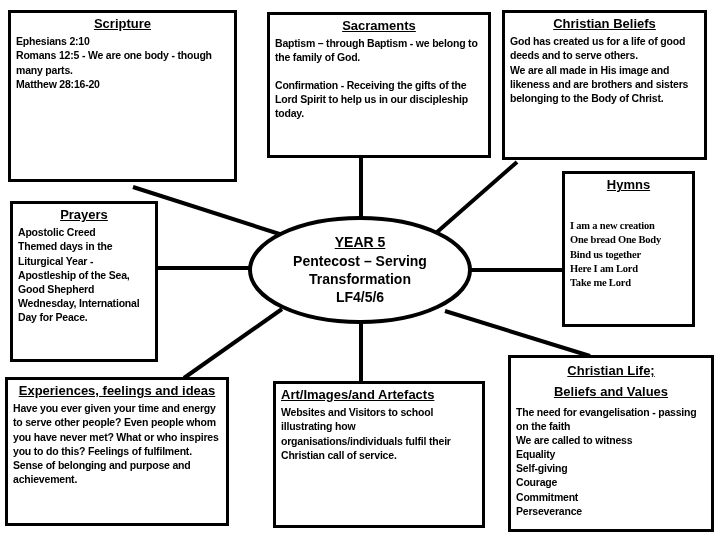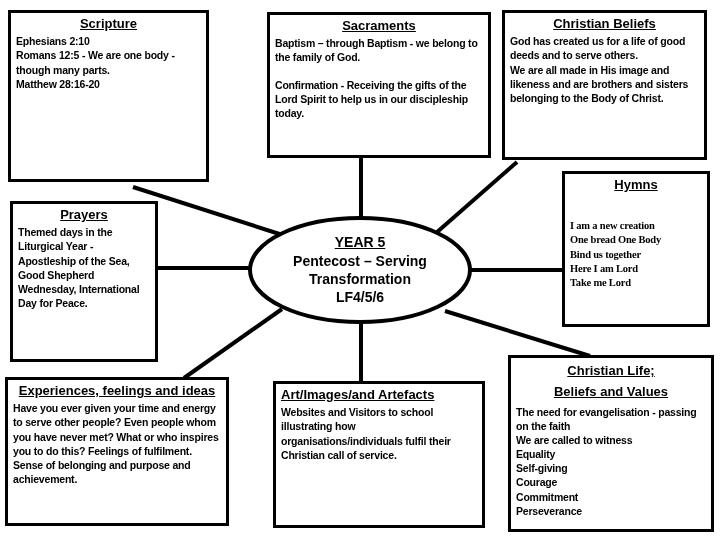--- a/index.html
+++ b/index.html
@@ -49,24 +49,24 @@
     width: 216px; height: 108px;
     display: flex; flex-direction: column;
     align-items: center; justify-content: center;
     text-align: center;
     font-size: 14px;
     line-height: 1.32;
   }
   .center-label .u { text-decoration: underline; }
 
   
-  .b-scripture   { left: 8px;   top: 10px;  width: 201px; height: 172px; }
+  .b-scripture   { left: 8px;   top: 10px;  width: 229px; height: 172px; }
   .b-sacraments  { left: 267px; top: 12px;  width: 224px; height: 146px; }
   .b-beliefs     { left: 502px; top: 10px;  width: 205px; height: 150px; }
-  .b-hymns       { left: 562px; top: 171px; width: 148px; height: 156px; }
+  .b-hymns       { left: 562px; top: 171px; width: 133px; height: 156px; }
   .b-prayers     { left: 10px;  top: 201px; width: 148px; height: 161px; }
   .b-experiences { left: 5px;   top: 377px; width: 224px; height: 149px; }
   .b-art         { left: 273px; top: 381px; width: 212px; height: 147px; }
   .b-life        { left: 508px; top: 355px; width: 206px; height: 177px; }
 </style>
 </head>
 <body>
 
 <div class="stage">
 
@@ -123,20 +123,21 @@
       <div>One bread One Body</div>
       <div>Bind us together</div>
       <div>Here I am Lord</div>
       <div>Take me Lord</div>
     </div>
   </div>
 
   <div class="box b-prayers">
     <div class="title">Prayers</div>
     <div class="body">
+      <div>Apostolic Creed</div>
       <div>Themed days in the Liturgical Year - Apostleship of the Sea, Good Shepherd Wednesday, International Day for Peace.</div>
     </div>
   </div>
 
   <div class="box b-experiences">
     <div class="title">Experiences, feelings and ideas</div>
     <div class="body">
       <div>Have you ever given your time and energy to serve other people? Even people whom you have never met? What or who inspires you to do this? Feelings of fulfilment. Sense of belonging and purpose and achievement.</div>
     </div>
   </div>

